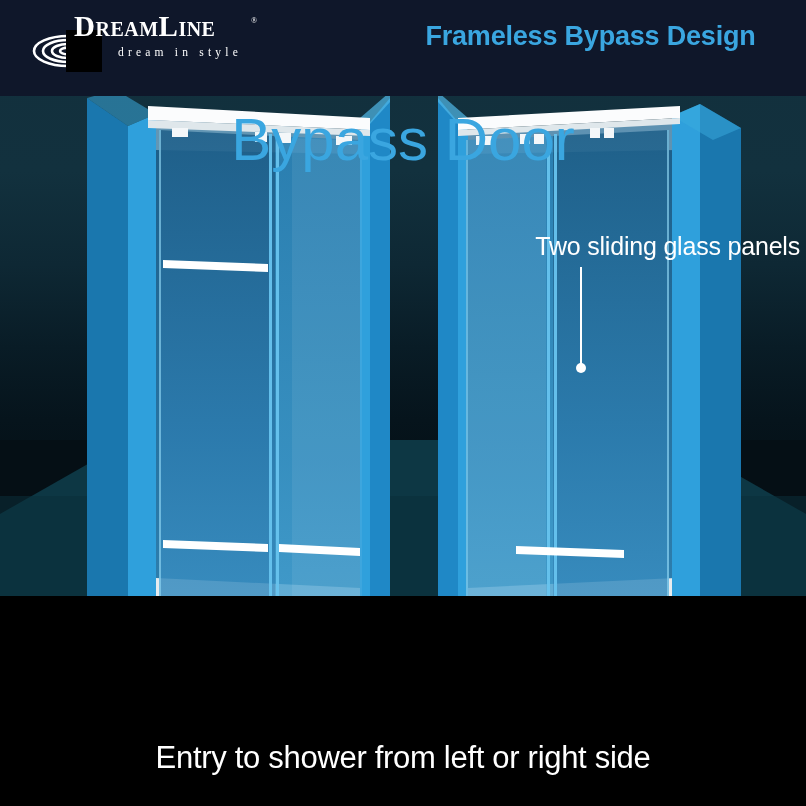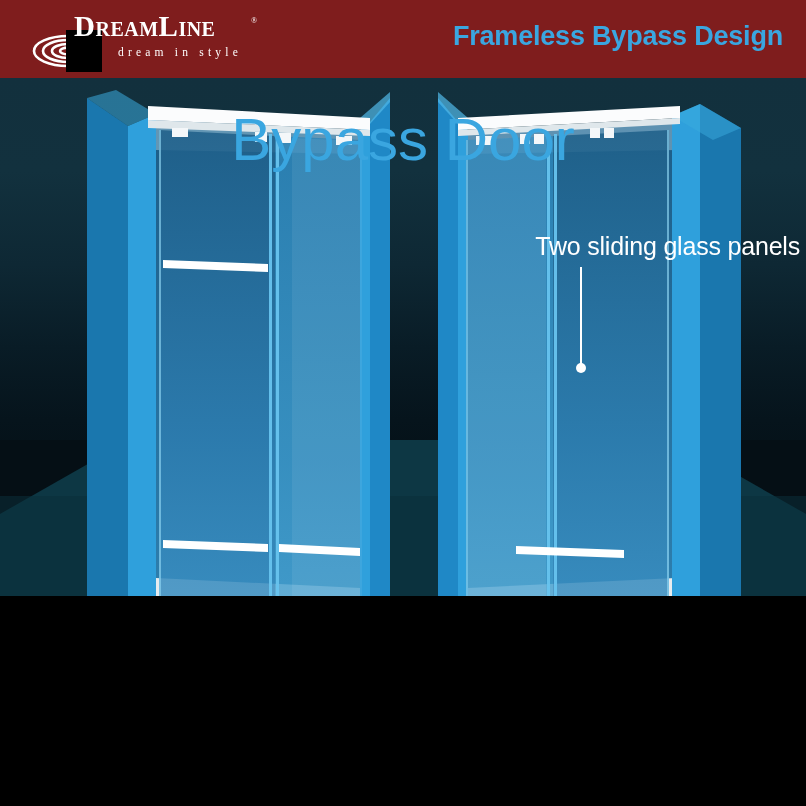--- a/index.html
+++ b/index.html
@@ -17,22 +17,22 @@
     width: 806px;
     height: 806px;
     overflow: hidden;
     background: #000000;
   }
 
   
   #header-bar {
     position: absolute;
     left: 0; top: 0;
-    width: 806px; height: 78px;
-    background: #7f1d1d;
+    width: 806px; height: 96px;
+    background: #0f172a;
     z-index: 40;
   }
   #logo-block {
     position: absolute;
     left: 30px; top: 10px;
     width: 250px; height: 62px;
   }
   #logo-rings {
     position: absolute;
     left: 0px; top: 20px;
@@ -63,21 +63,21 @@
     color: #ffffff;
     font-family: Liberation Serif, serif;
     font-size: 11.5px;
     letter-spacing: 4.2px;
     white-space: nowrap;
   }
   #header-subtitle {
     position: absolute;
     left: 398px; top: 21px;
     width: 385px;
-    text-align: right;
+    text-align: center;
     color: #3aa6e0;
     font-family: "Liberation Sans", sans-serif;
     font-weight: bold;
     font-size: 27px;
     letter-spacing: -0.2px;
     white-space: nowrap;
   }
 
   
   #footer-bar {
@@ -356,14 +356,17 @@
         </g>
         <rect x="36" y="0" width="40" height="42" fill="#000000"></rect>
       </svg>
       <div id="logo-wordmark">DreamLine</div>
       <div id="logo-reg">®</div>
       <div id="logo-tagline">dream in style</div>
     </div>
     <div id="header-subtitle">Frameless Bypass Design</div>
   </div>
 
+  <div id="footer-bar">
+    <div id="footer-caption">Entry to shower from left or right side</div>
+  </div>
 
 </div>
 
 </body></html>

